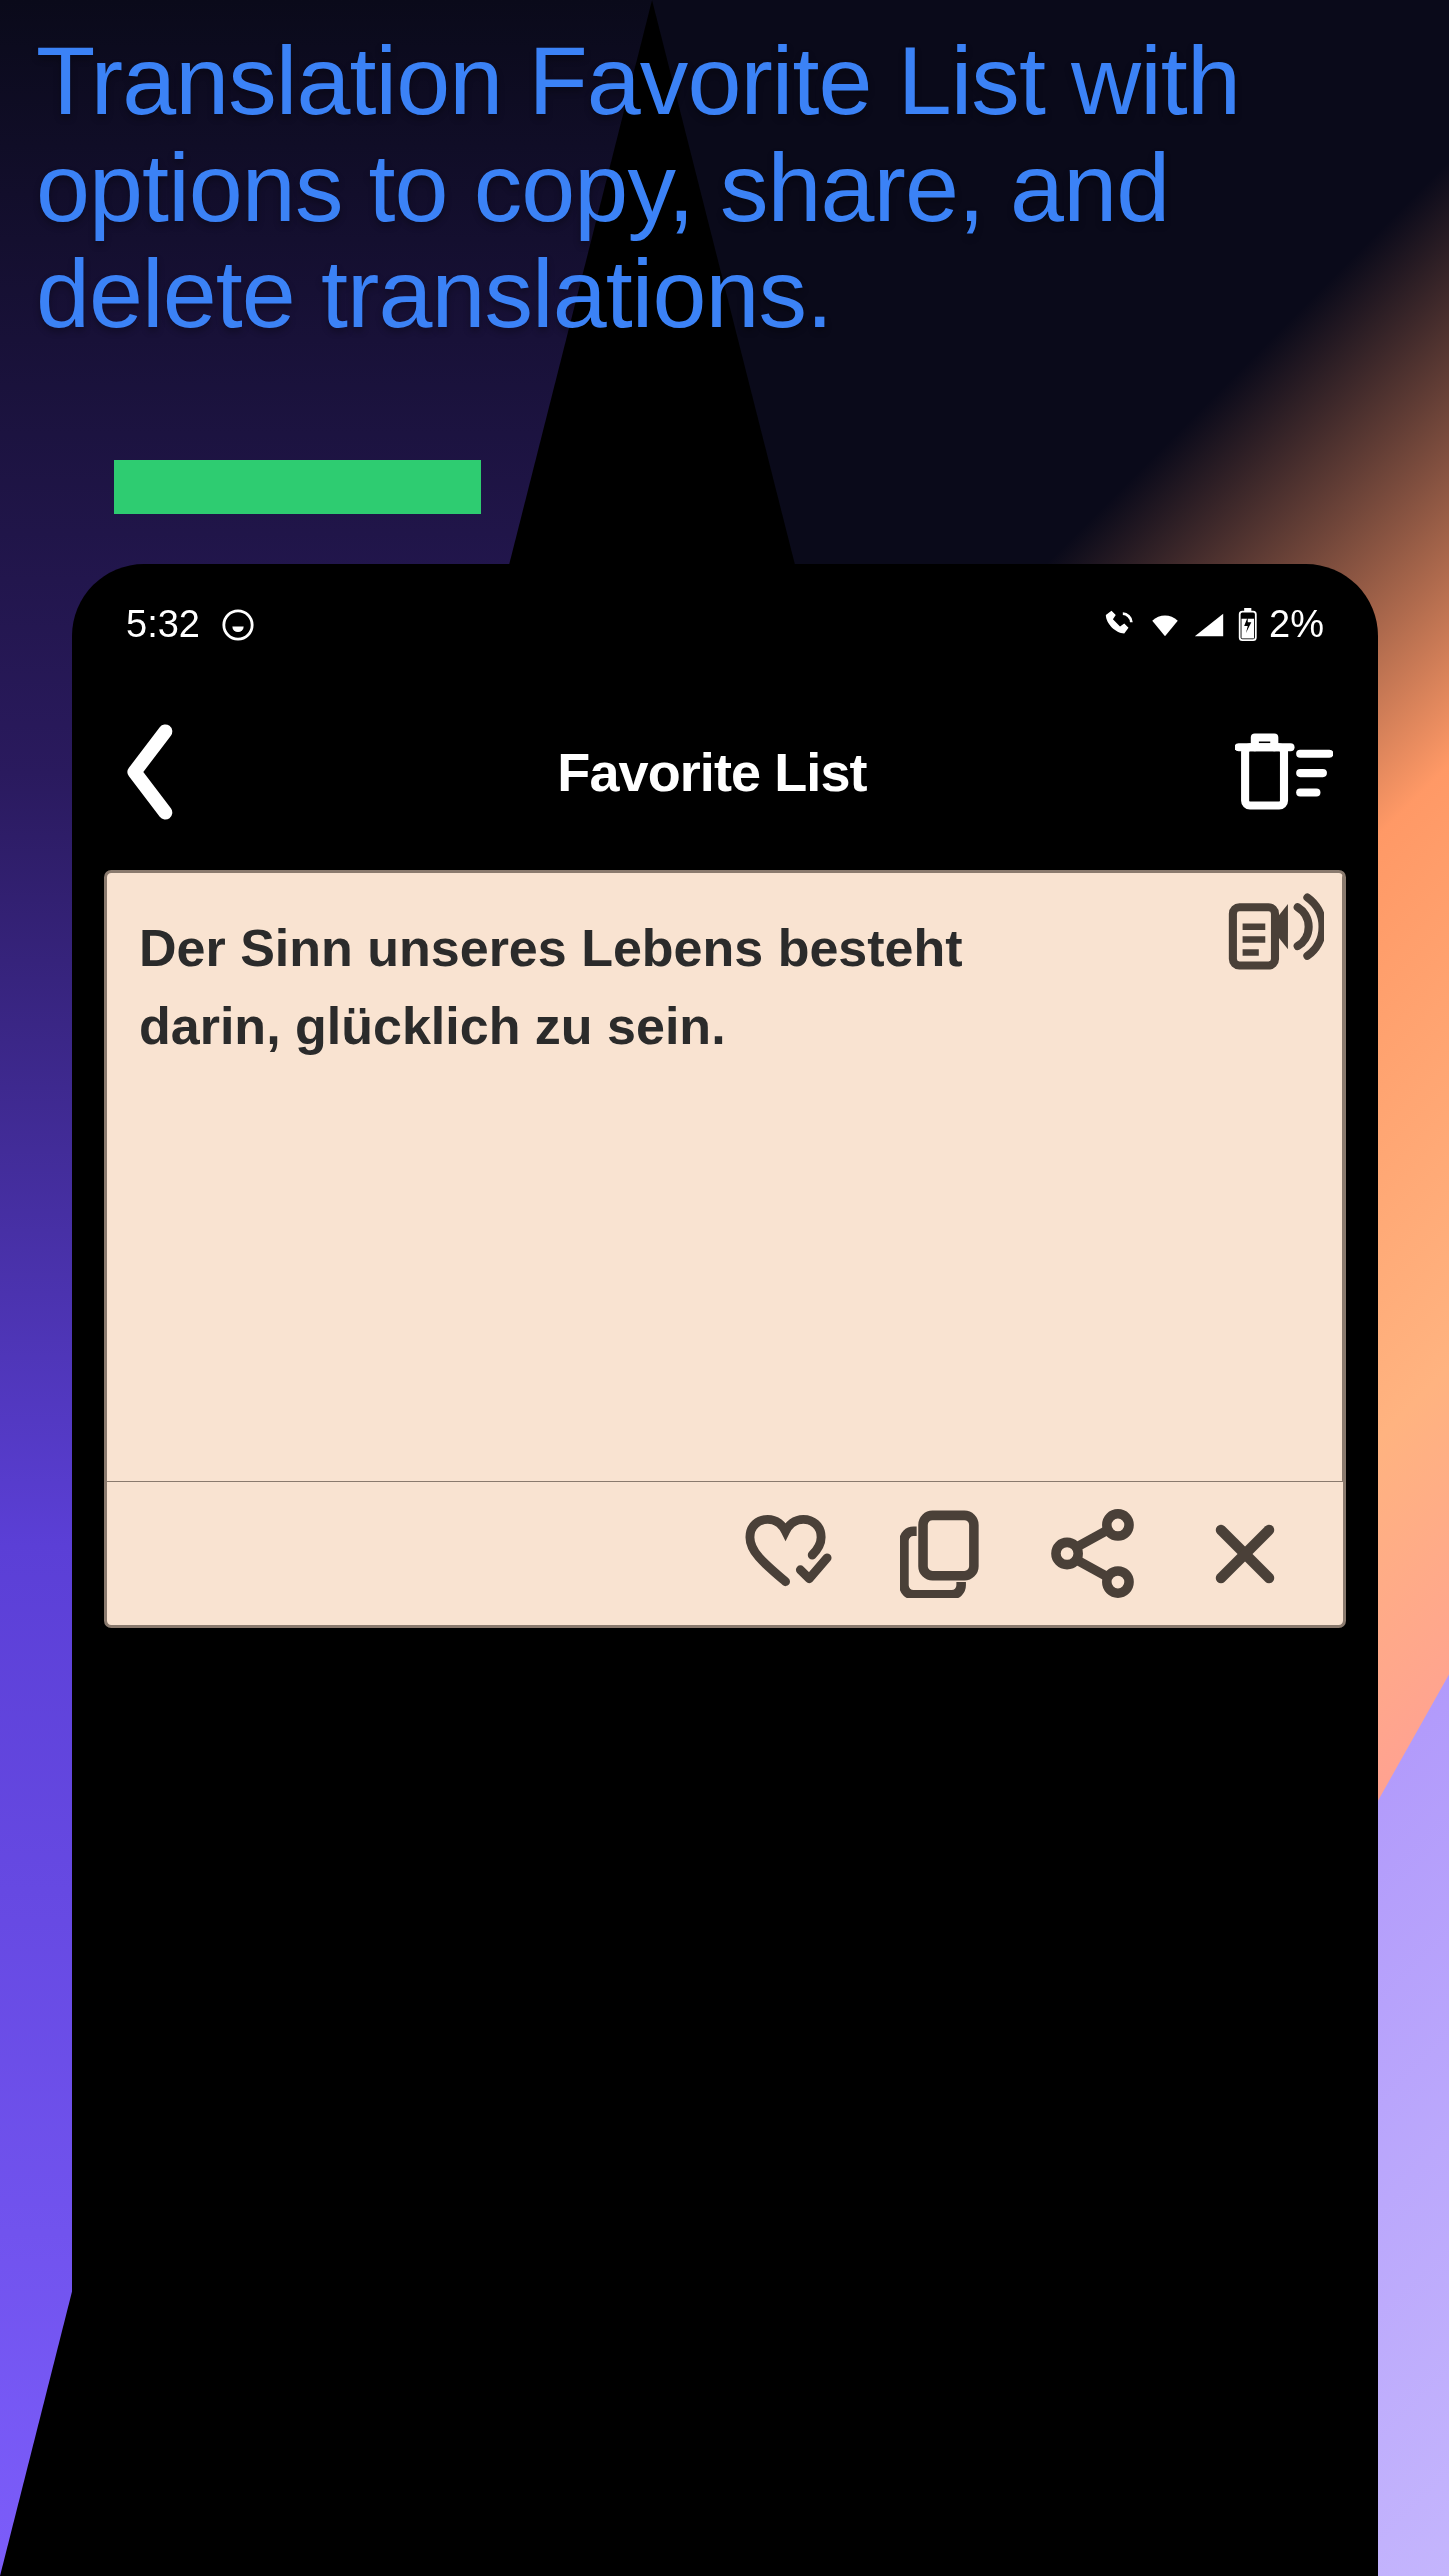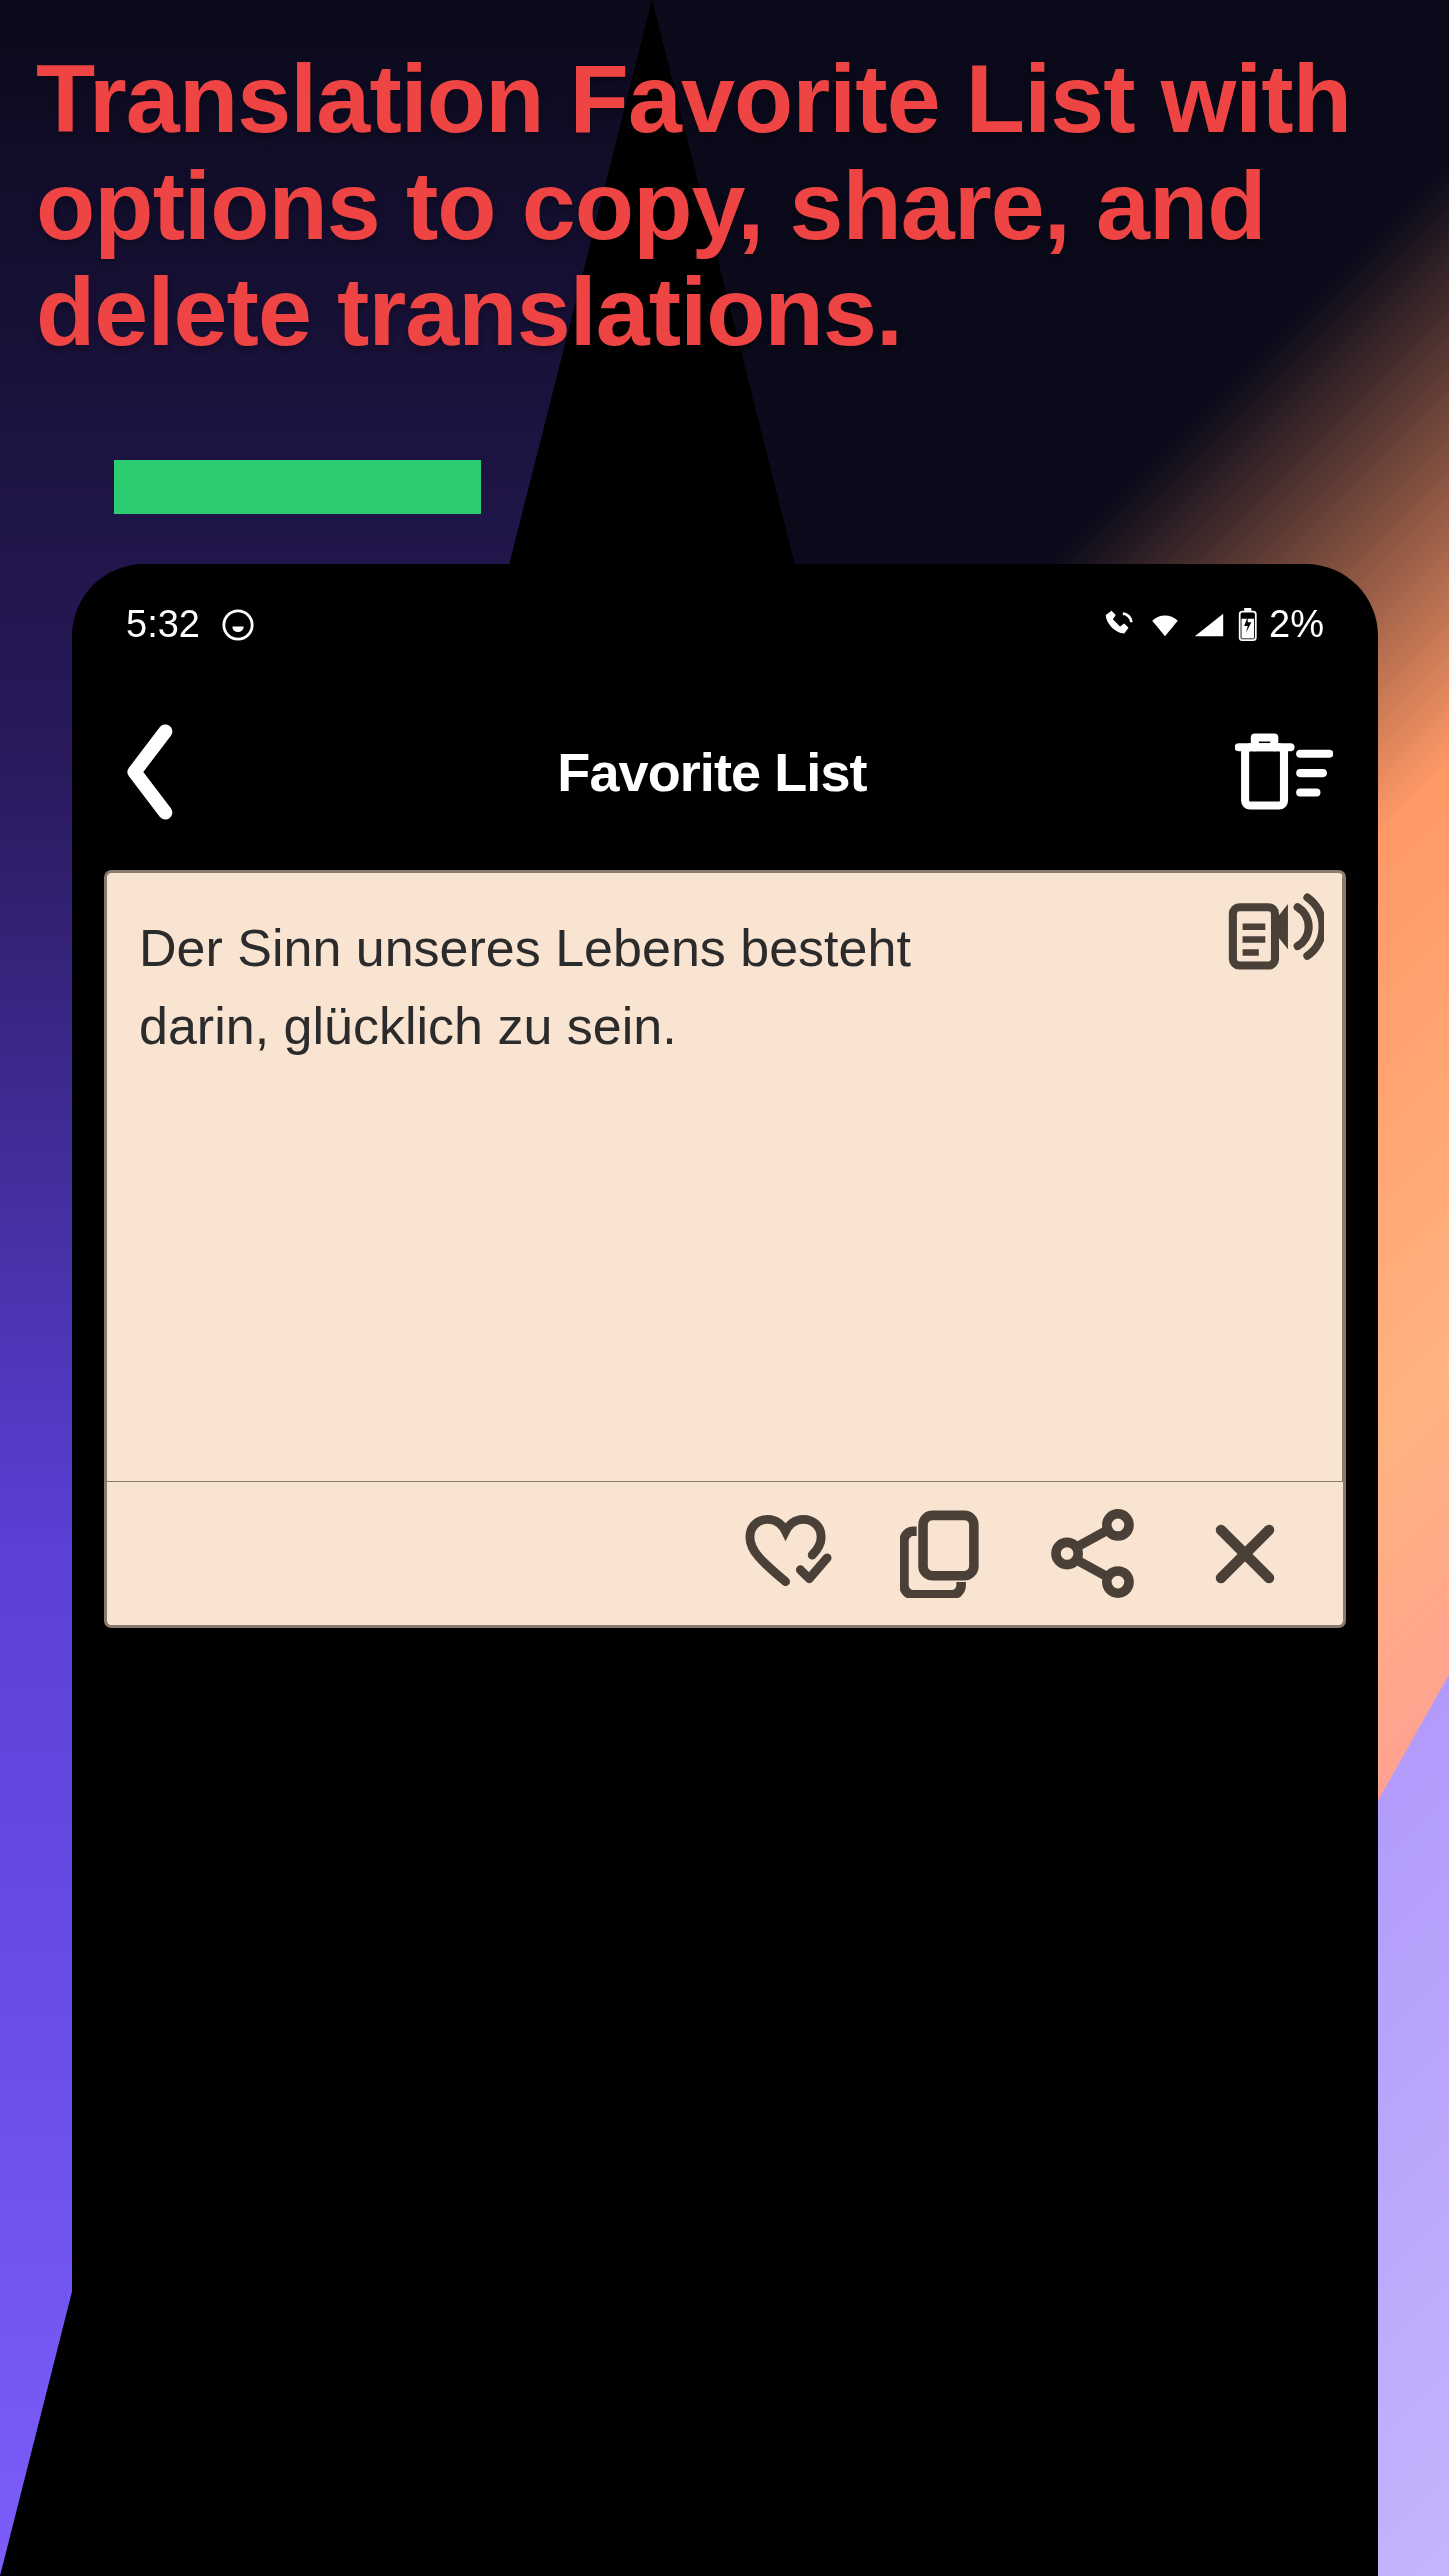--- a/index.html
+++ b/index.html
@@ -37,26 +37,26 @@
     right: 0;
     width: 35%;
     height: 35%;
     background: linear-gradient(135deg, #a78bfa 0%, #c4b5fd 100%);
     clip-path: polygon(100% 0, 100% 100%, 0 100%);
     z-index: 0;
   }
   
   .promo-text {
     position: absolute;
-    top: 46px;
+    top: 28px;
     left: 36px;
     right: 36px;
-    color: #ef4444;
+    color: #3b82f6;
     font-size: 97px;
-    font-weight: 700;
+    font-weight: 400;
     line-height: 1.1;
     z-index: 2;
     letter-spacing: -0.9px;
     text-shadow: 0 3.6px 7.2px rgba(0,0,0,0.3);
   }
   
   .green-bar {
     position: absolute;
     top: 460px;
     left: 114px;
@@ -120,21 +120,21 @@
   }
   .pane {
     flex: 1;
     padding: 36px 32px;
     position: relative;
     font-size: 52px;
     line-height: 1.5;
     color: #2b2b2b;
     font-weight: 500;
   }
-  .pane-left { border-right: 1.8px solid #8a7a6e; }
+  .pane-left { border-right: 1.8px solid #8a7a6e; font-weight: bold; }
   .pane-text { max-width: 78%; }
   .speak-btn {
     position: absolute;
     top: 18px;
     right: 18px;
     width: 98px;
     height: 81px;
   }
   
   .card-actions {

